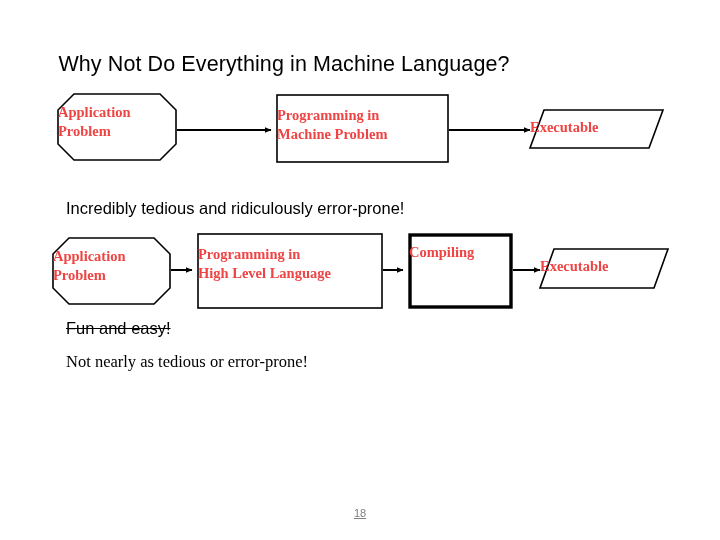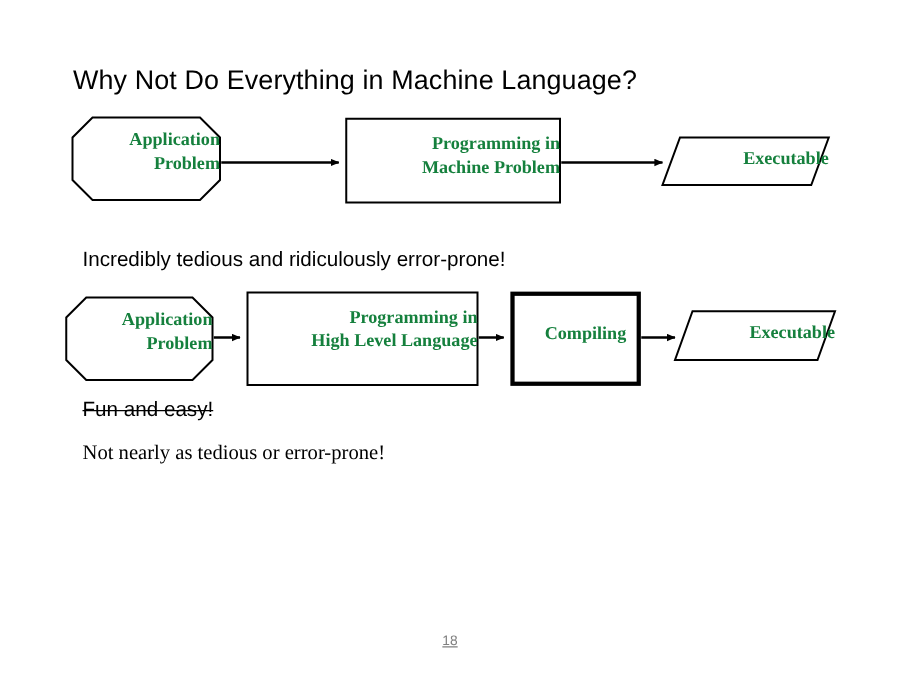--- a/index.html
+++ b/index.html
@@ -43,40 +43,40 @@
     height: 540px;
     pointer-events: none;
   }
   .diagram svg {
     display: block;
   }
 
   
   .shape-label {
     position: absolute;
-    text-align: right;
+    text-align: left;
     font-family: "Liberation Serif", "DejaVu Serif", serif;
     font-weight: bold;
-    color: #15803d;
+    color: #ef4444;
     line-height: 1.24;
     font-size: 14.5px;
     white-space: nowrap;
   }
   .shape-label.two-line {
     line-height: 1.3;
   }
 
   
   #label-app-problem-1 { left: 58px;  top: 103px; width: 118px; }
   #label-machine-lang  { left: 277px; top: 106px; width: 171px; }
   #label-executable-1  { left: 530px; top: 119px; width: 133px; }
 
   #label-app-problem-2 { left: 53px;  top: 247px; width: 117px; }
   #label-high-level    { left: 198px; top: 245px; width: 184px; }
-  #label-compiling     { left: 409px; top: 259px; width: 92px; }
+  #label-compiling     { left: 409px; top: 244px; width: 92px; }
   #label-executable-2  { left: 540px; top: 258px; width: 128px; }
 
   
   .caption {
     position: absolute;
     font-family: "Liberation Sans", sans-serif;
     font-size: 16.5px;
     color: #000000;
     white-space: nowrap;
   }

